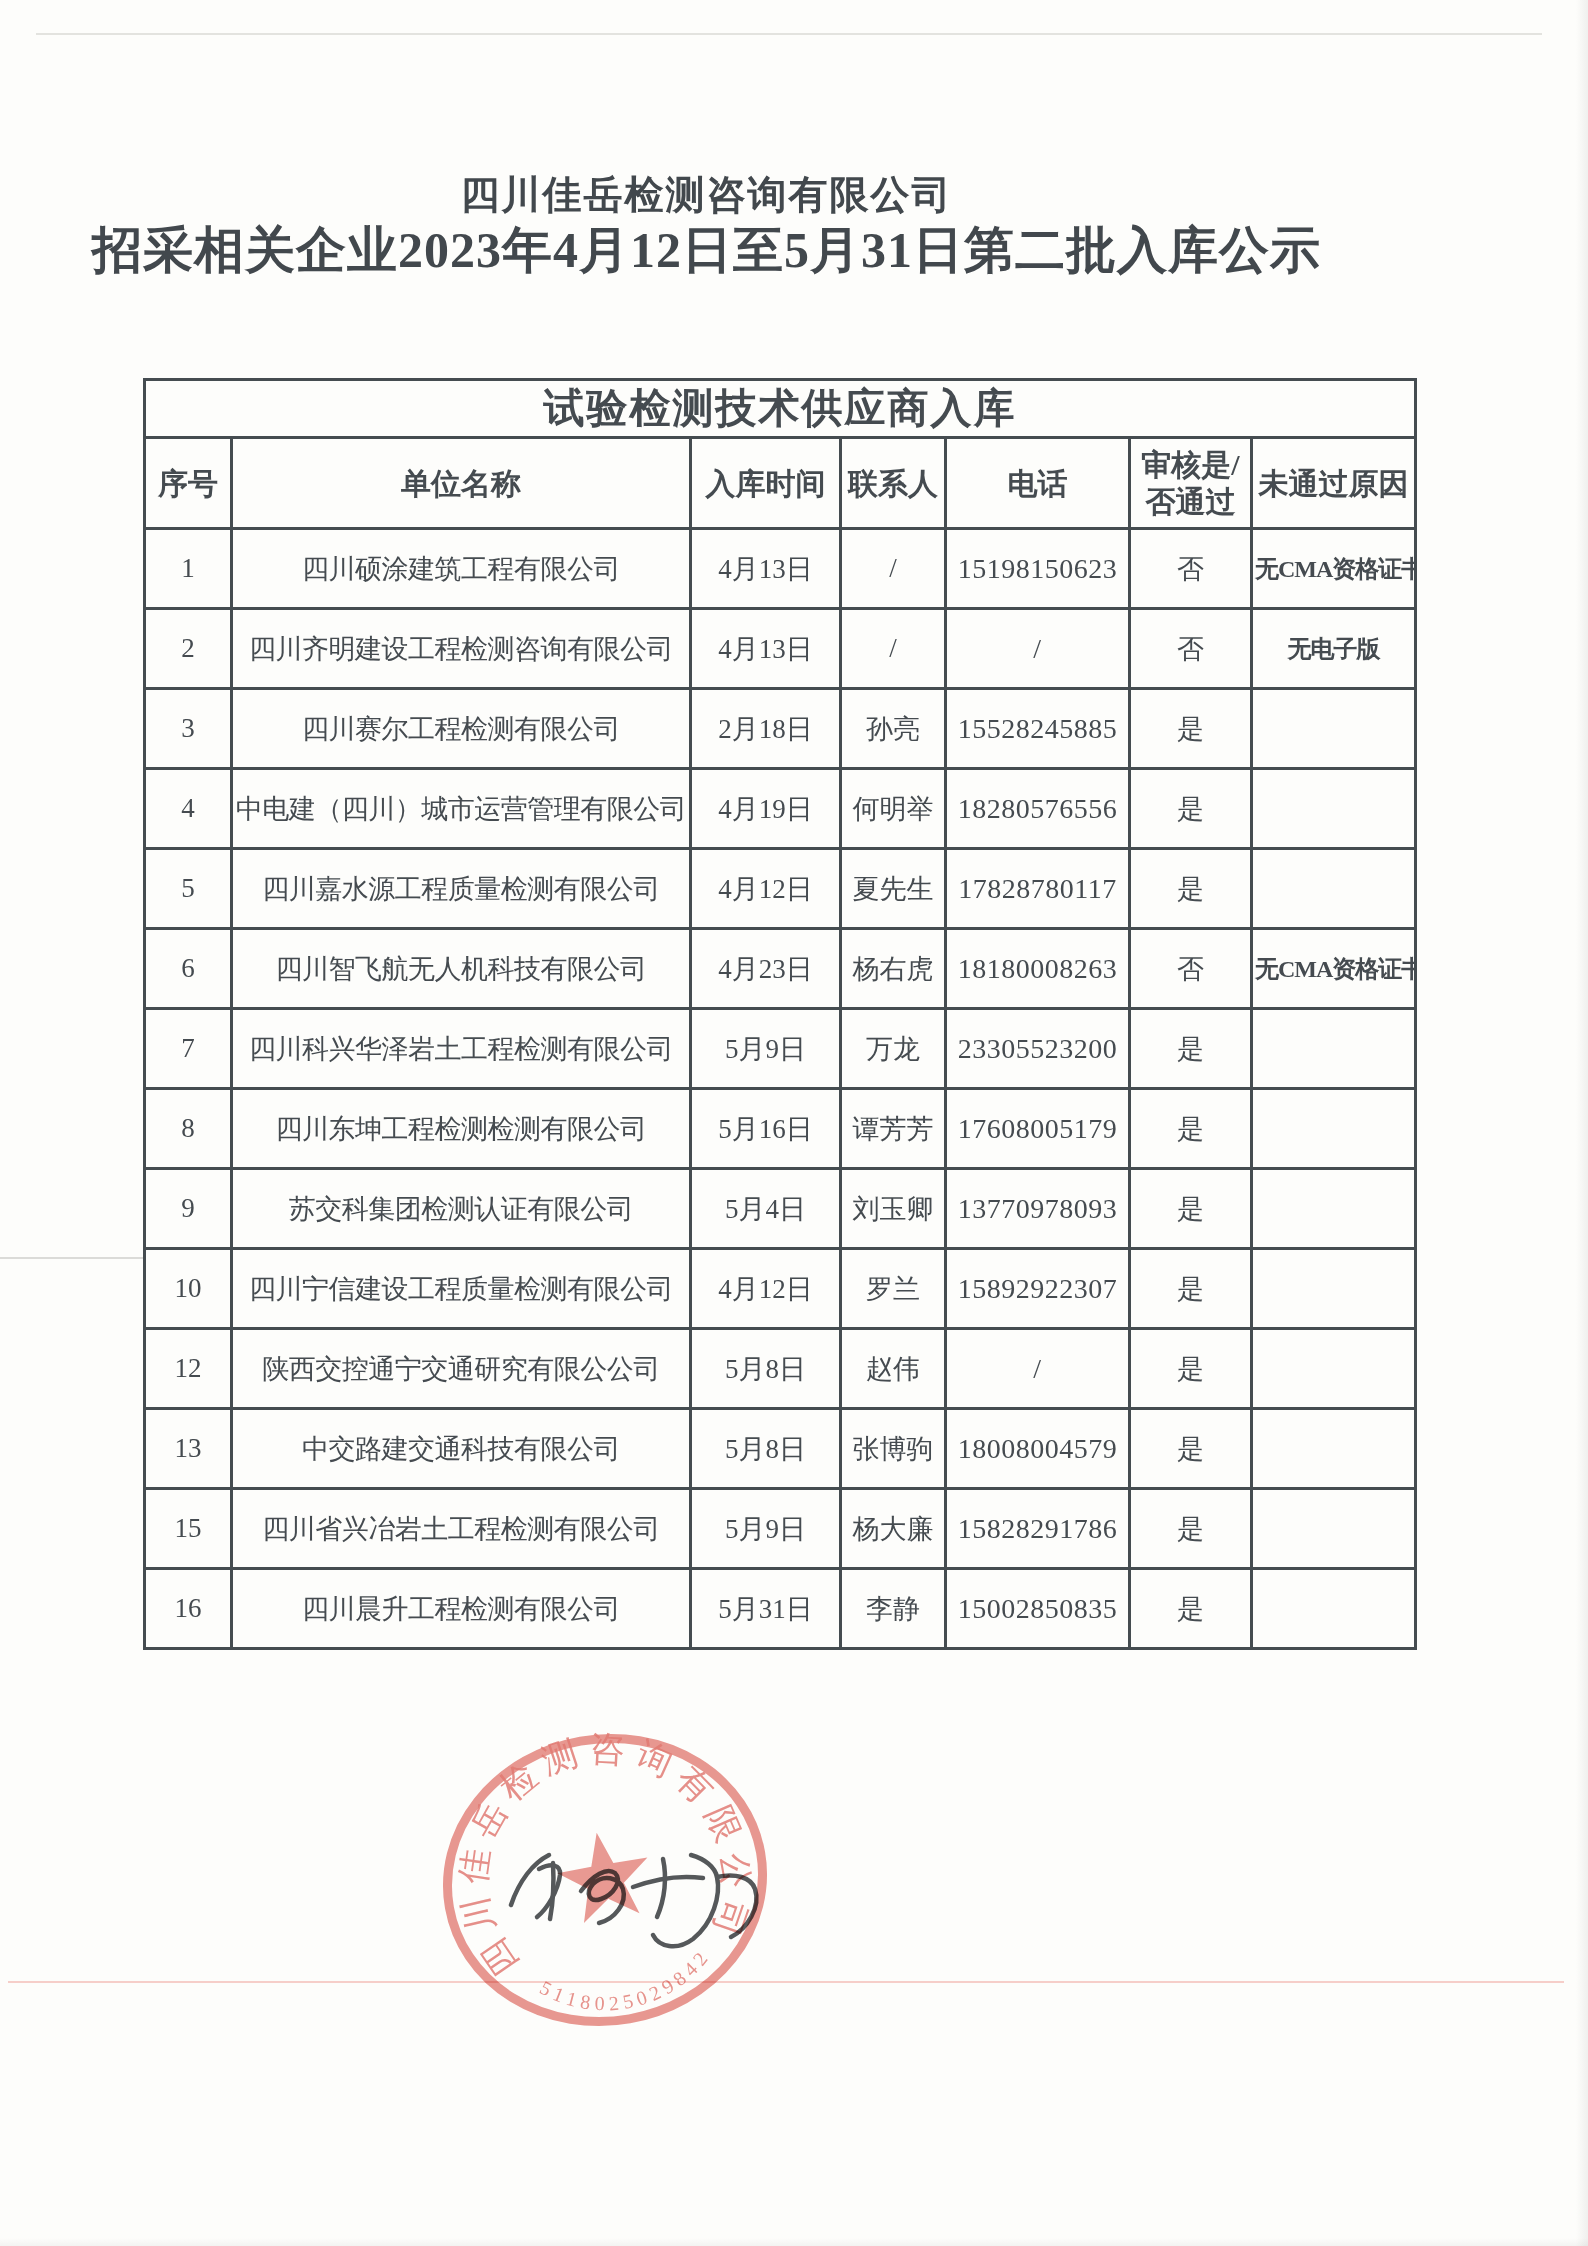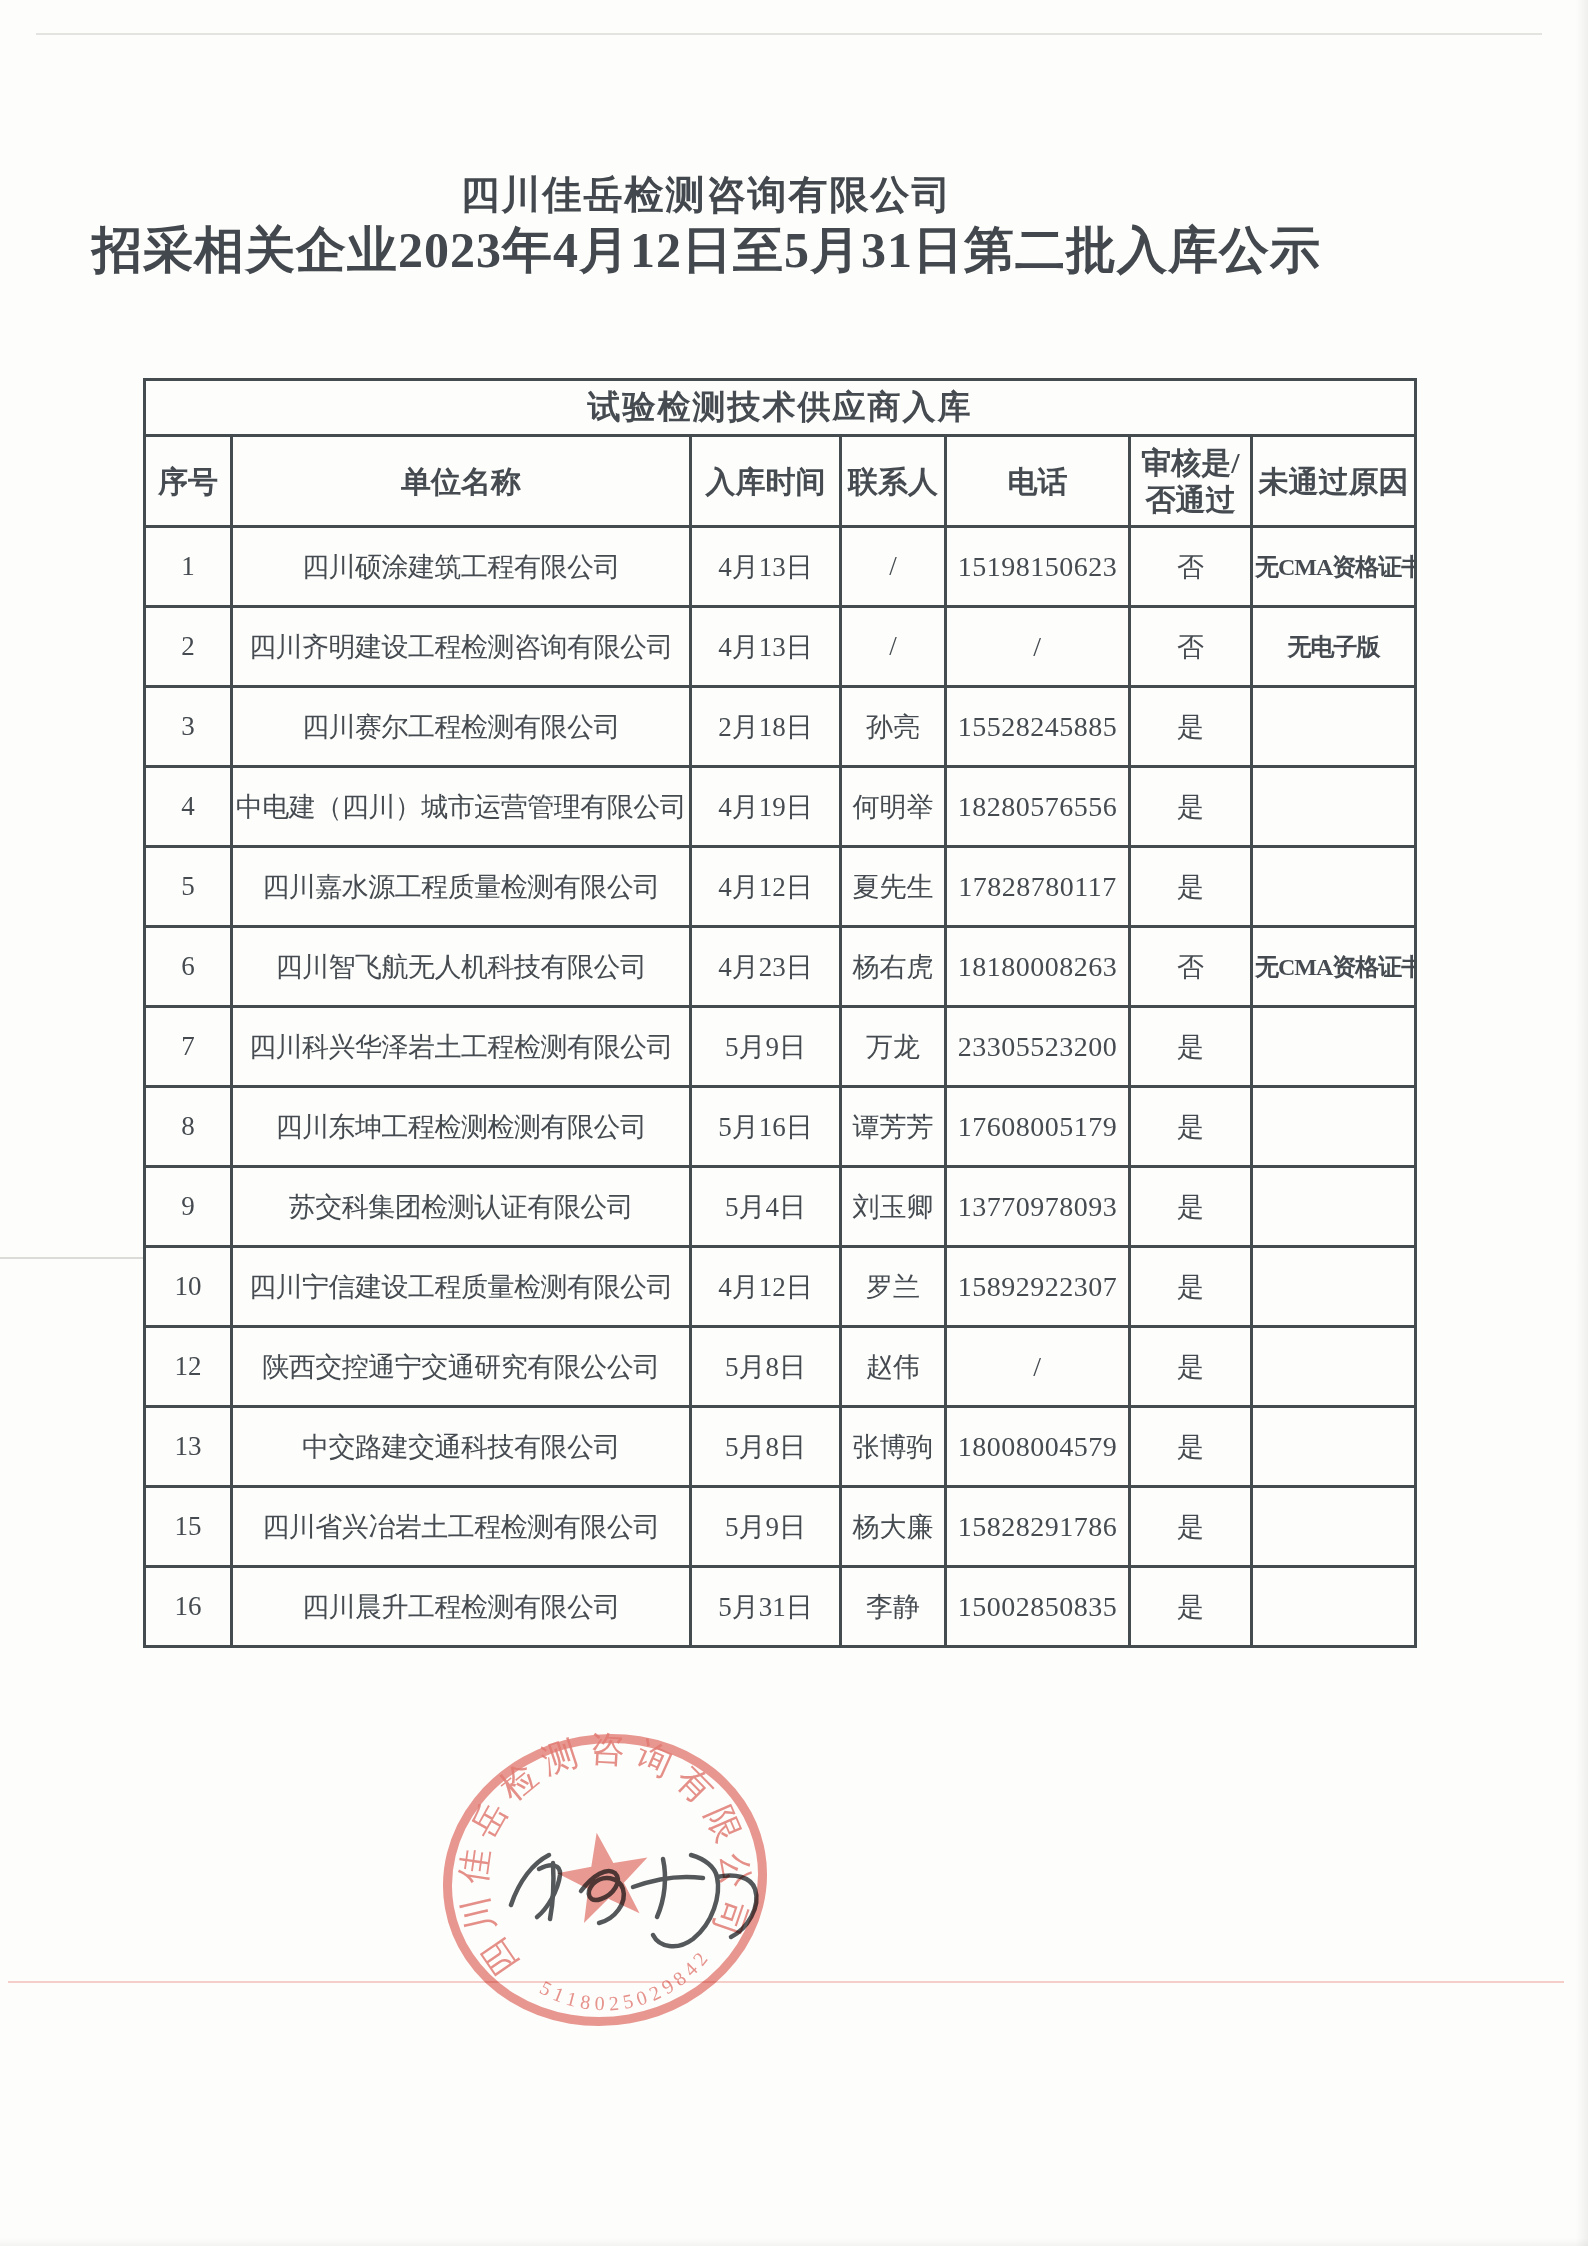--- a/index.html
+++ b/index.html
@@ -27,21 +27,21 @@
   table.main{
     position:absolute;left:143px;top:378px;width:1271px;
     border-collapse:collapse;table-layout:fixed;
     font-size:27px;color:#454b50;
   }
   table.main th,table.main td{
     border:3px solid #454c50;
     text-align:center;vertical-align:middle;
     padding:0 2px;overflow:hidden;
   }
-  tr.span-header th{height:53px;font-size:33px;font-weight:bold;letter-spacing:2px;}
+  tr.span-header th{height:53px;font-size:41px;font-weight:bold;letter-spacing:2px;}
   tr.col-header th{height:88px;font-size:30px;font-weight:bold;line-height:37px;padding:0 4px;word-break:break-all;}
   tr.data-row td{height:77px;}
   td.c-company{white-space:nowrap;letter-spacing:-.5px;}
   td.c-phone{font-size:28px;letter-spacing:.5px;}
   td.c-reason{font-size:24px;letter-spacing:-1px;white-space:nowrap;font-weight:bold;}
   tr.sig-row td{height:204px;position:relative;}
   .sign-label{
     position:absolute;left:12px;top:95px;
     font-size:29px;letter-spacing:1px;text-align:left;white-space:nowrap;
   }

